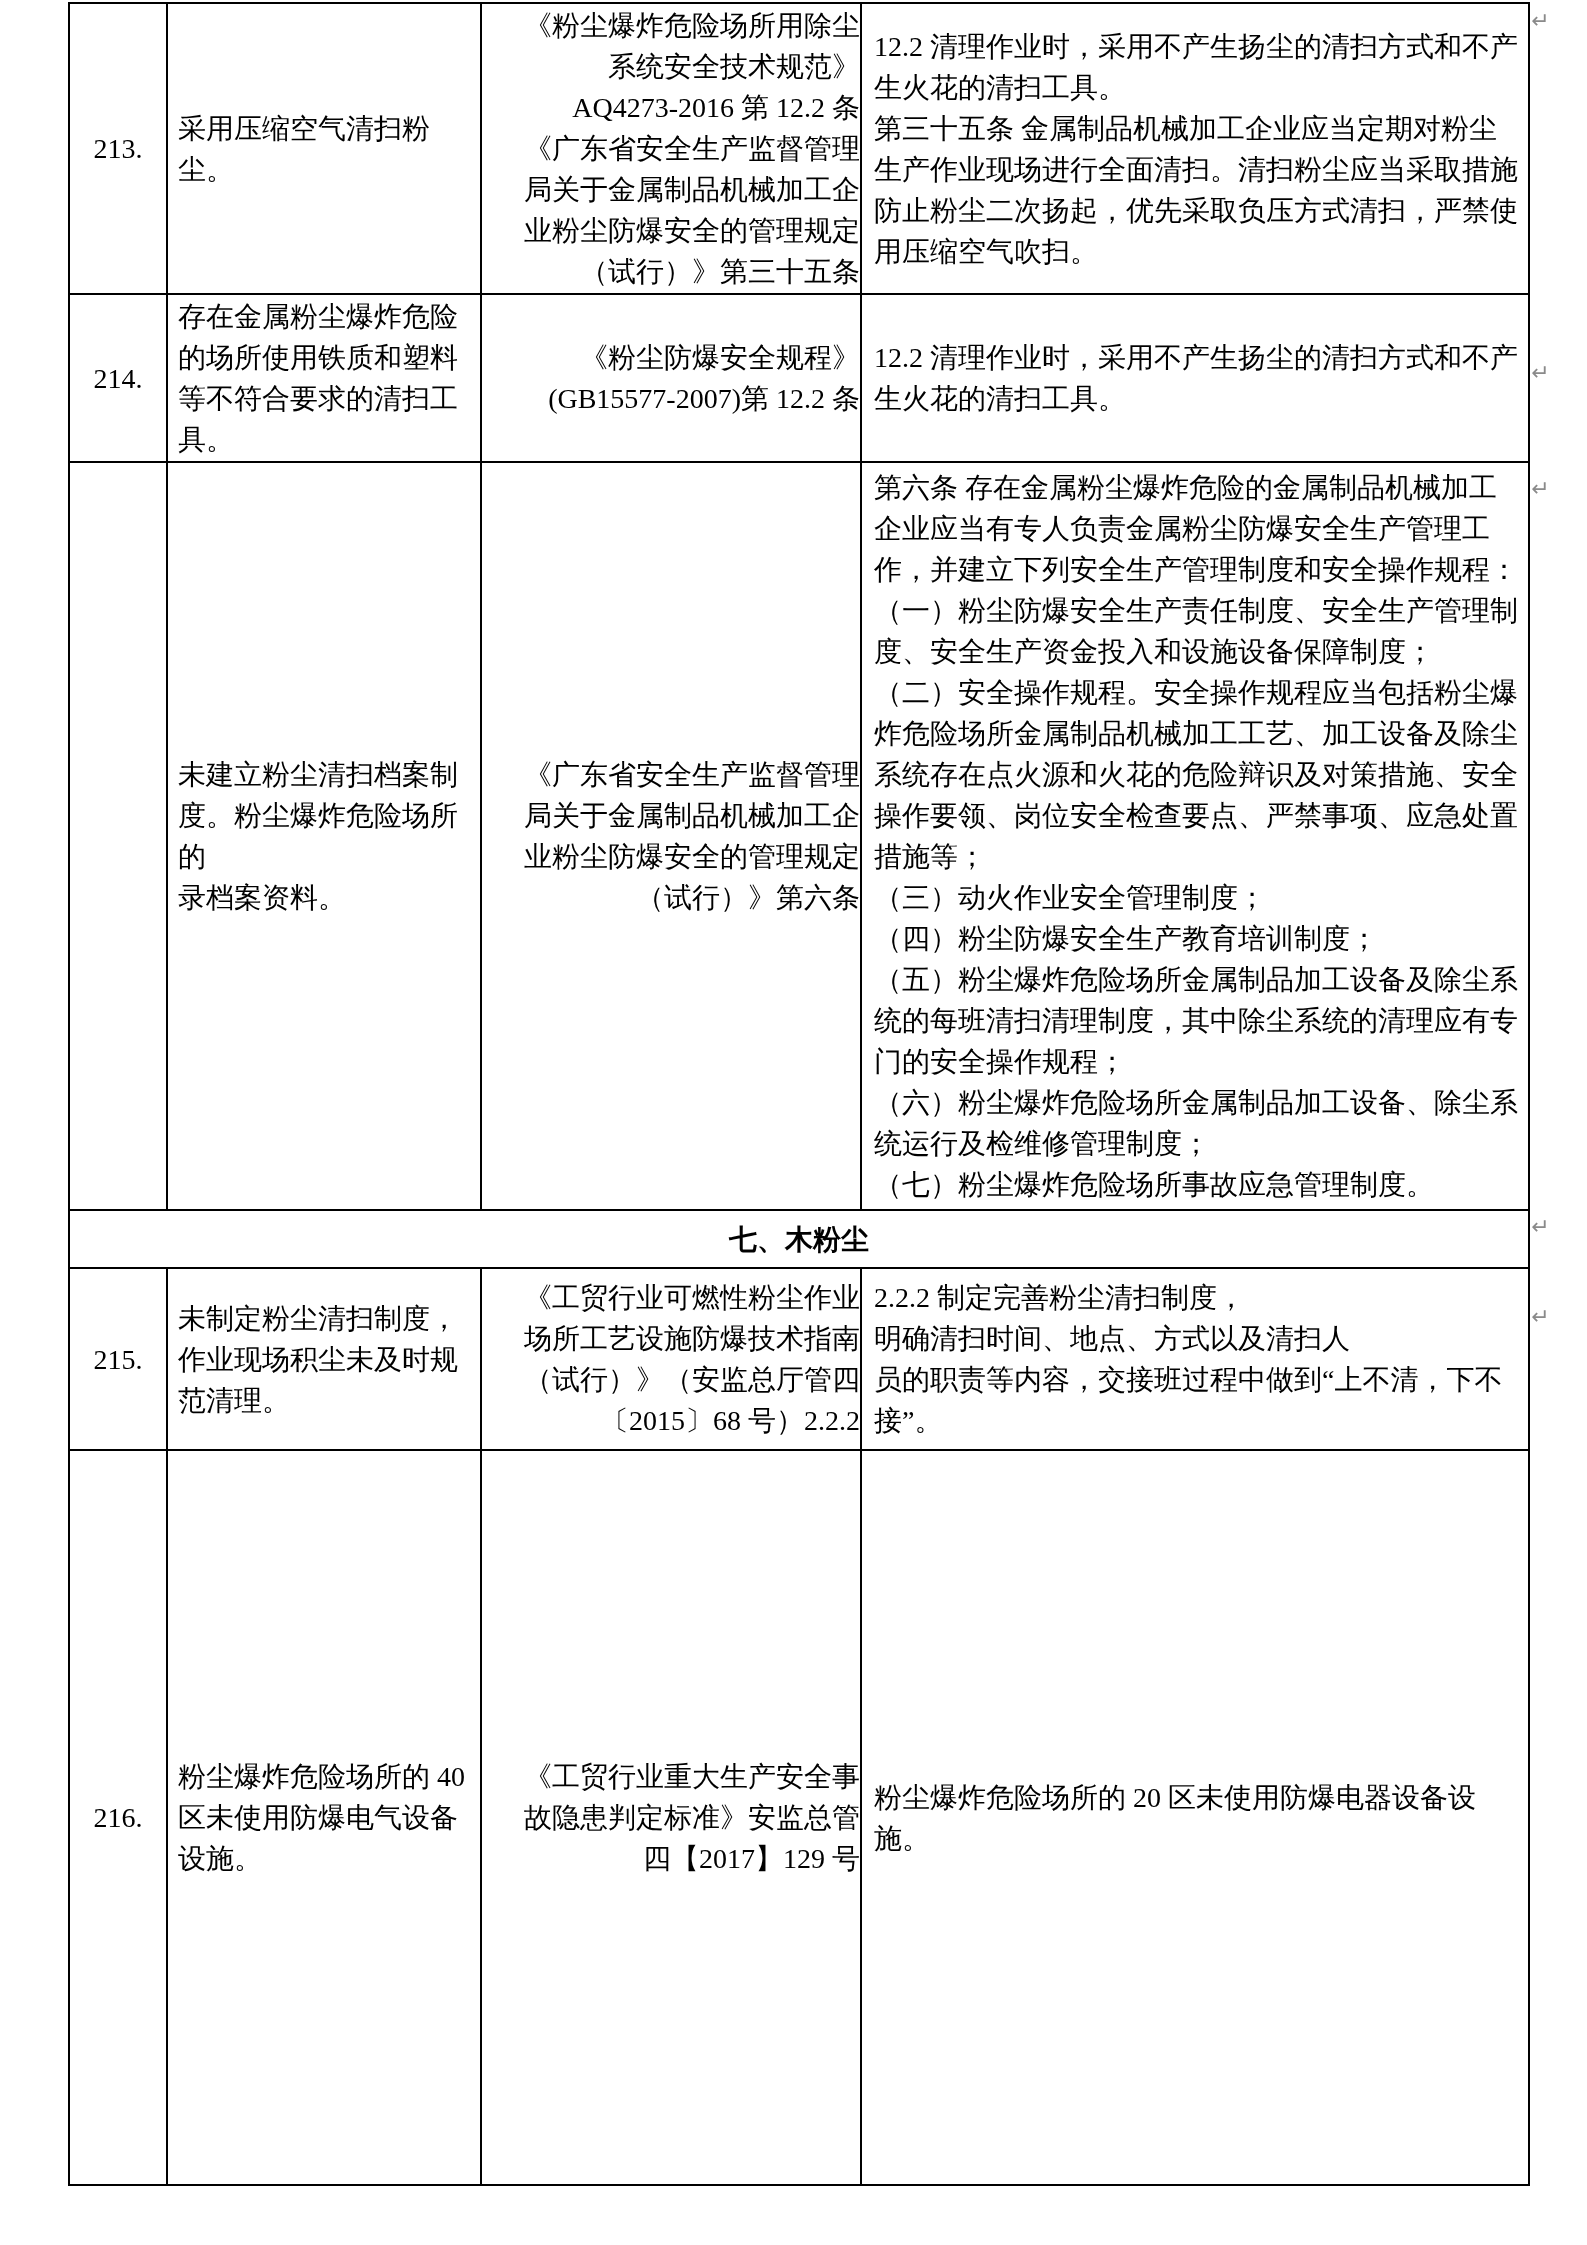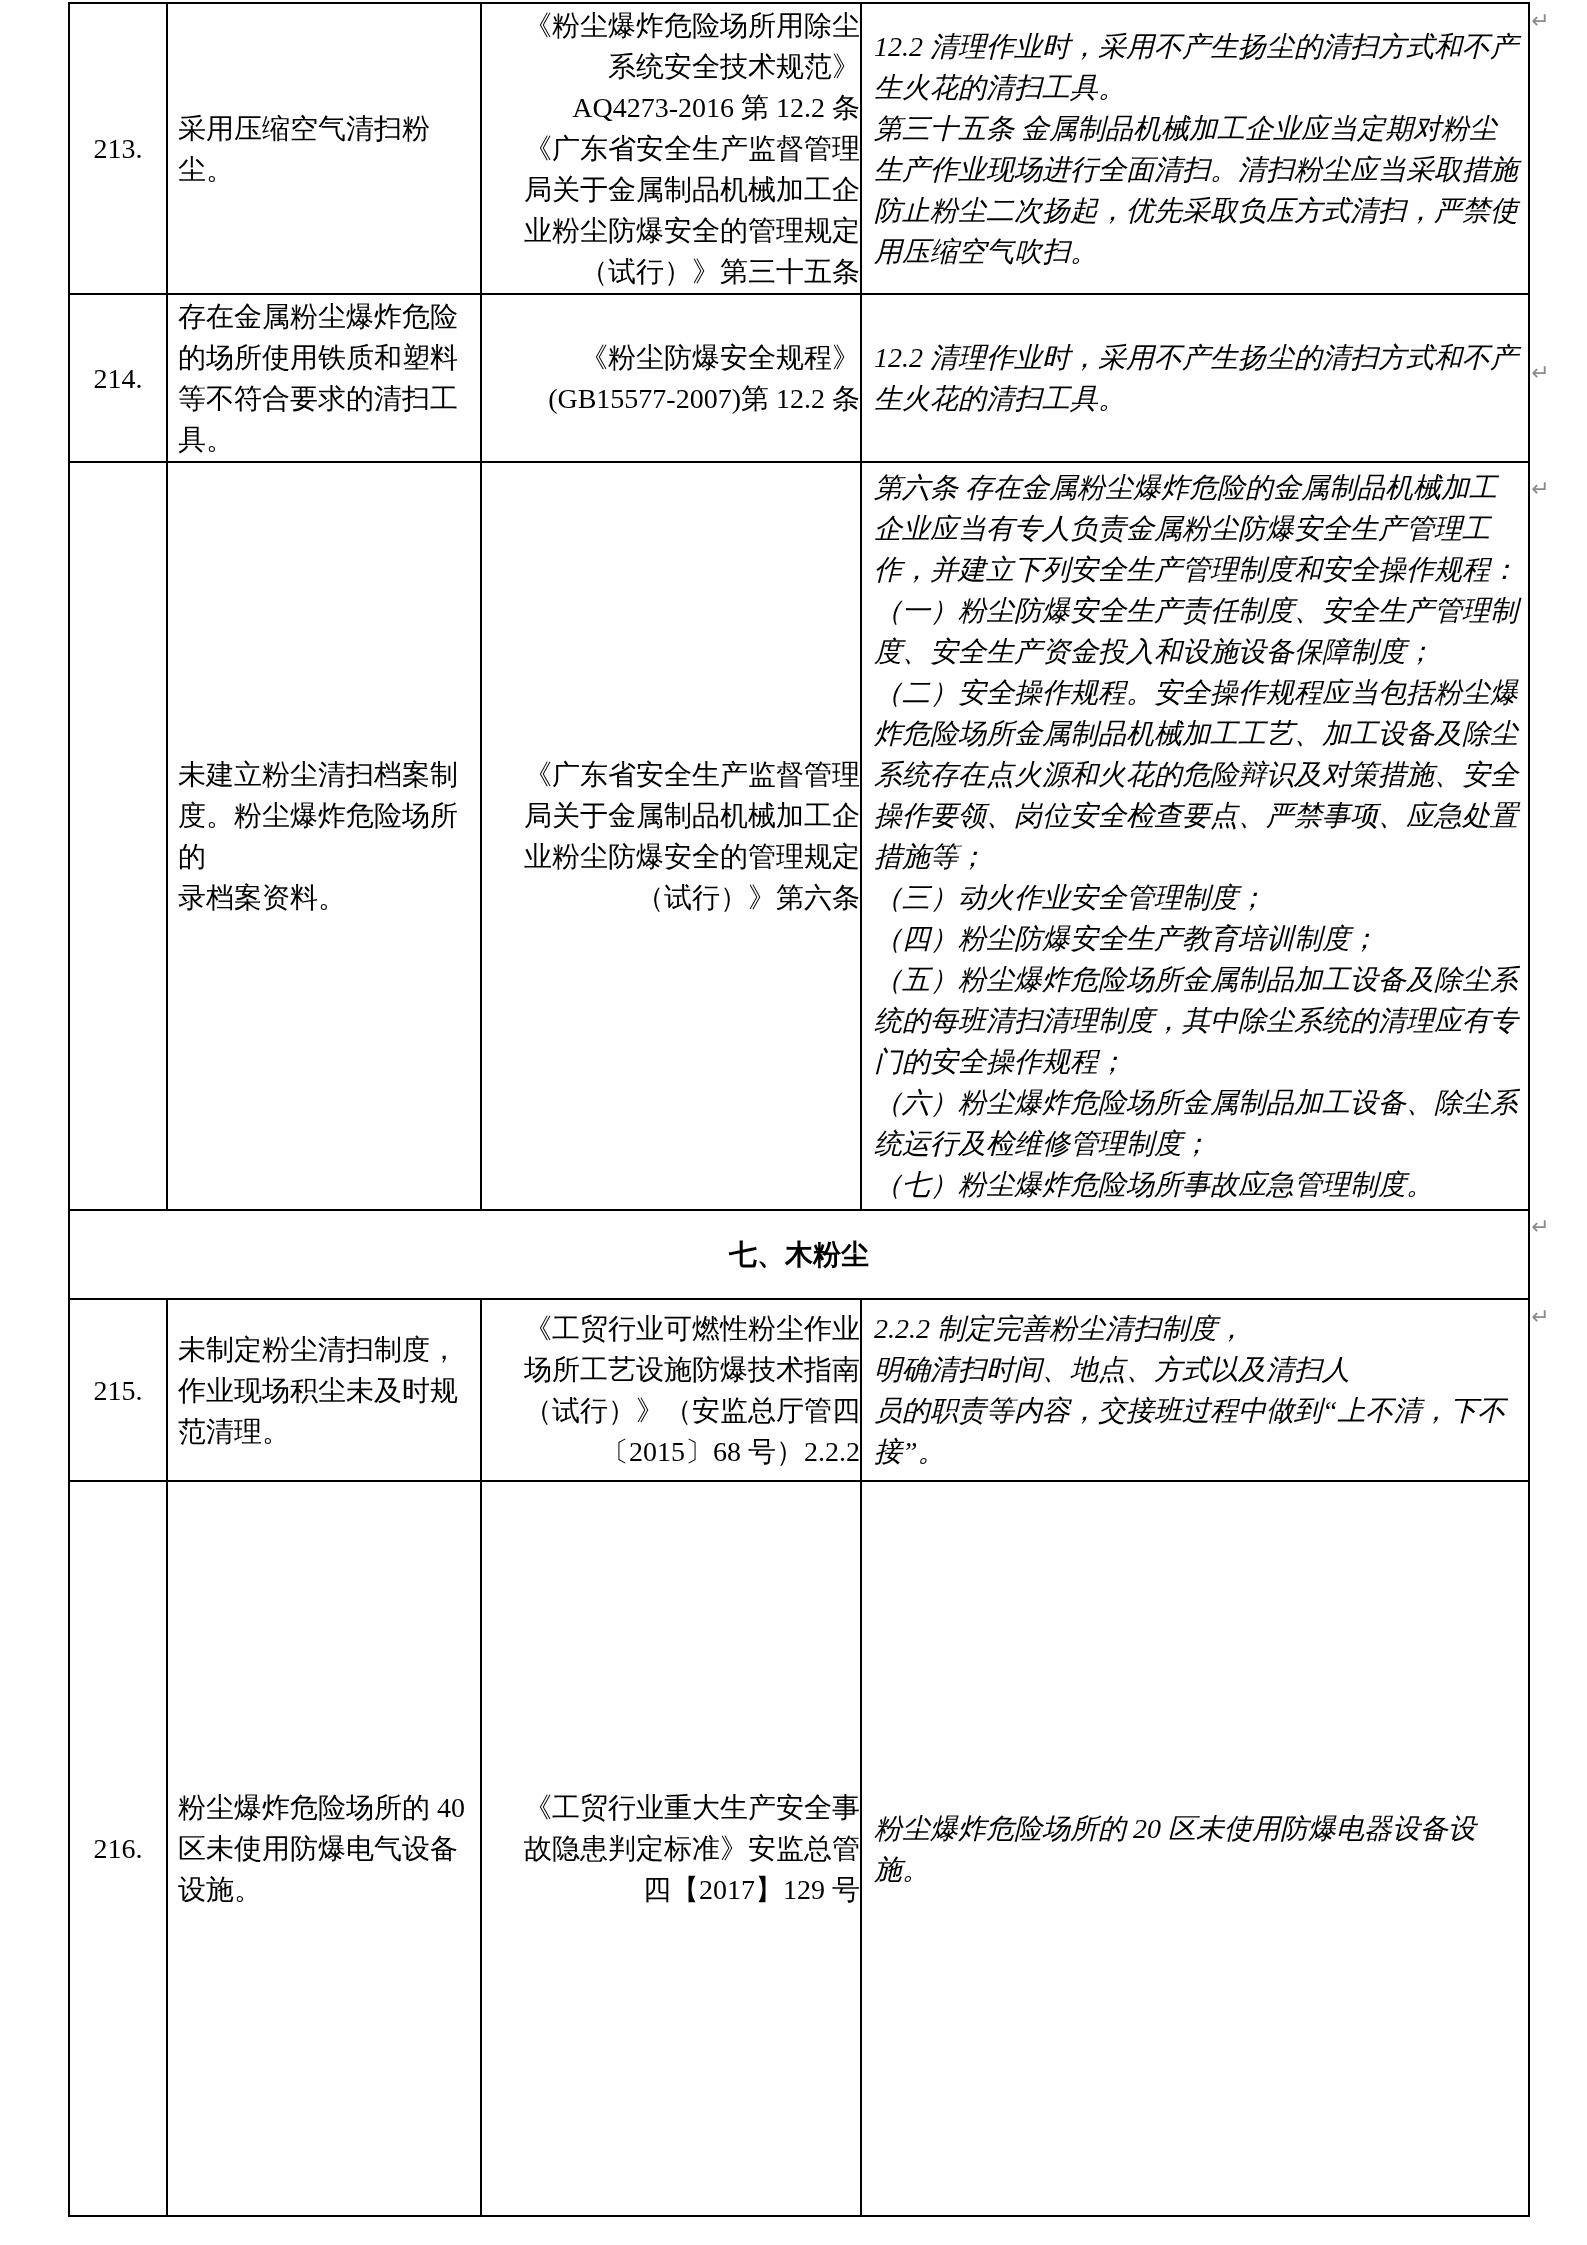--- a/index.html
+++ b/index.html
@@ -26,27 +26,27 @@
     white-space:pre-line;
     overflow:hidden;
   }
   col.c1{width:98px}
   col.c2{width:314px}
   col.c3{width:380px}
   col.c4{width:668px}
   tr.h213{height:291px}
   tr.h214{height:168px}
   tr.harch{height:748px}
-  tr.hsect{height:89px}
+  tr.hsect{height:58px}
   tr.h215{height:182px}
   tr.h216{height:735px}
   td.num{text-align:center;padding:0 2px;}
   td.problem{text-align:left;padding:0 6px 0 10px;margin-top:18px;}
   td.basis{text-align:right;padding:0 0 0 8px;}
-  td.requirement{text-align:left;padding:0 8px 0 12px;font-style:italic;}
+  td.requirement{text-align:left;padding:0 8px 0 12px;}
   td.section{
     text-align:center;
     font-weight:bold;
     font-size:30px;
     white-space:normal;
   }
   .mark{
     position:absolute;
     left:1531px;
     font-family:"DejaVu Sans",sans-serif;

